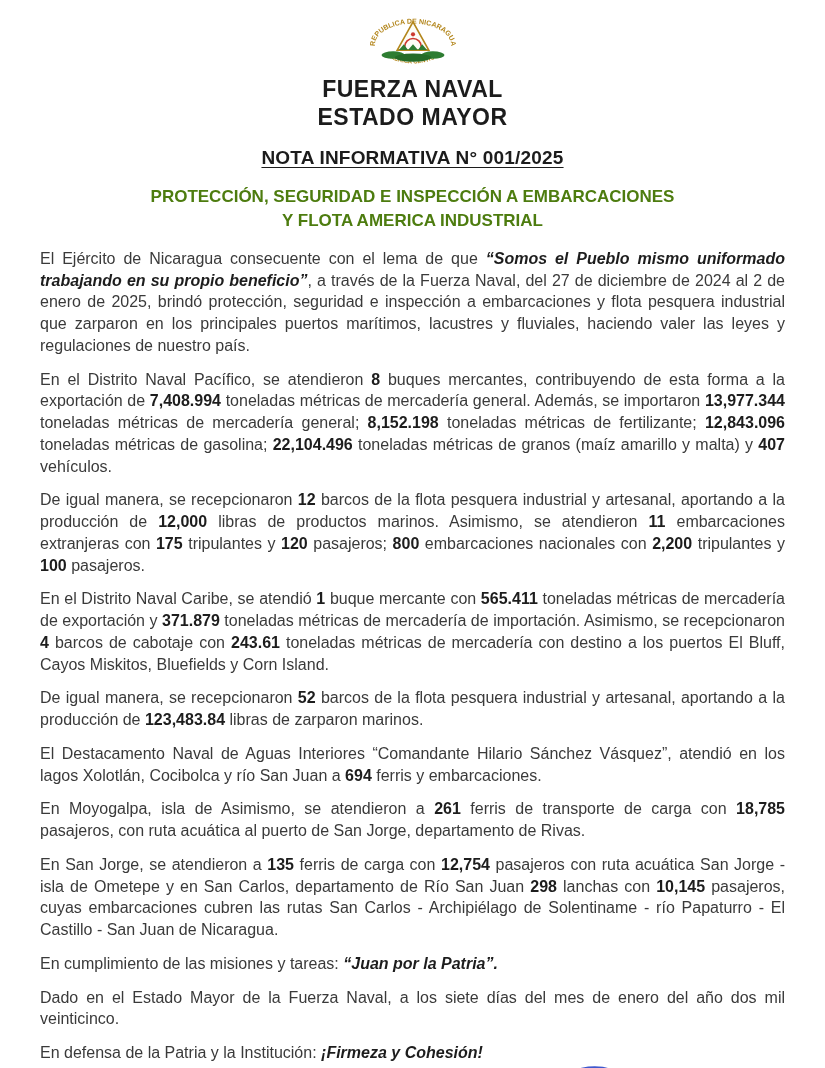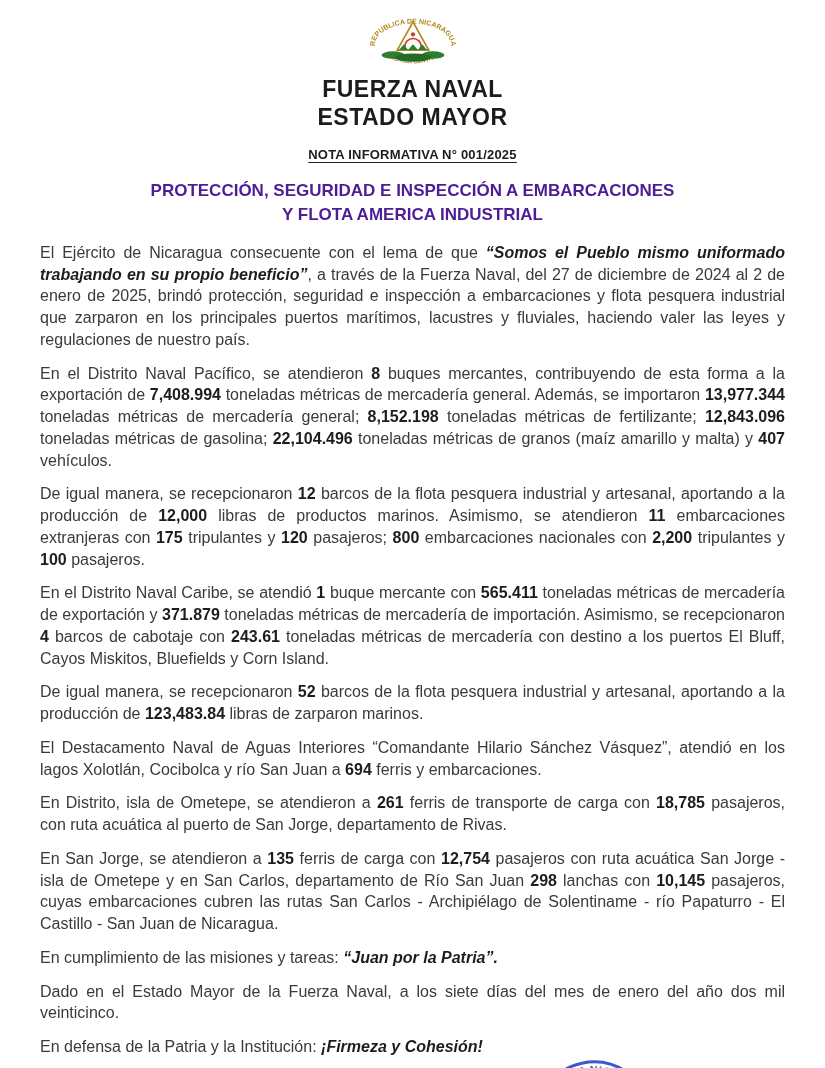--- a/index.html
+++ b/index.html
@@ -20,26 +20,26 @@
   .doc-header { text-align: center; }
   .emblem { display: block; margin: 2px auto 4px auto; overflow: visible; }
   .emblem-arc-text { font-family: "Liberation Sans", sans-serif; font-weight: 700; }
   .org-title {
     font-size: 23px; font-weight: 700; color: #1c1c1c;
     line-height: 1.2; letter-spacing: 0.5px; margin-top: 6px;
   }
   .org-title .line { display: block; }
   .nota-title {
     display: inline-block;
-    font-size: 13px; font-weight: 700; color: #1c1c1c;
+    font-size: 19px; font-weight: 700; color: #1c1c1c;
     text-decoration: underline; text-underline-offset: 3px;
     margin-top: 16px; letter-spacing: 0.2px;
   }
   .subject {
-    font-size: 17px; font-weight: 700; color: #4c1d95;
+    font-size: 17px; font-weight: 700; color: #4d7c0f;
     margin-top: 16px; line-height: 1.4;
   }
   .subject .line { display: block; }
   .doc-body {
     margin-top: 15px;
     font-size: 16px;
     line-height: 1.36;
     text-align: justify;
     color: #3a3a3a;
   }
@@ -109,21 +109,21 @@
     </h2>
   </header>
 
   <main class="doc-body">
       <p class="para"><span>El Ejército de Nicaragua consecuente con el lema de que </span><span class="b i">“Somos el Pueblo mismo uniformado trabajando en su propio beneficio”</span><span>, a través de la Fuerza Naval, del 27 de diciembre de 2024 al 2 de enero de 2025, brindó protección, seguridad e inspección a embarcaciones y flota pesquera industrial que zarparon en los principales puertos marítimos, lacustres y fluviales, haciendo valer las leyes y regulaciones de nuestro país.</span></p>
       <p class="para"><span>En el Distrito Naval Pacífico, se atendieron </span><span class="b">8</span><span> buques mercantes, contribuyendo de esta forma a la exportación de </span><span class="b">7,408.994</span><span> toneladas métricas de mercadería general. Además, se importaron </span><span class="b">13,977.344</span><span> toneladas métricas de mercadería general; </span><span class="b">8,152.198</span><span> toneladas métricas de fertilizante; </span><span class="b">12,843.096</span><span> toneladas métricas de gasolina; </span><span class="b">22,104.496</span><span> toneladas métricas de granos (maíz amarillo y malta) y </span><span class="b">407</span><span> vehículos.</span></p>
       <p class="para"><span>De igual manera, se recepcionaron </span><span class="b">12</span><span> barcos de la flota pesquera industrial y artesanal, aportando a la producción de </span><span class="b">12,000</span><span> libras de productos marinos. Asimismo, se atendieron </span><span class="b">11</span><span> embarcaciones extranjeras con </span><span class="b">175</span><span> tripulantes y </span><span class="b">120</span><span> pasajeros; </span><span class="b">800</span><span> embarcaciones nacionales con </span><span class="b">2,200</span><span> tripulantes y </span><span class="b">100</span><span> pasajeros.</span></p>
       <p class="para"><span>En el Distrito Naval Caribe, se atendió </span><span class="b">1</span><span> buque mercante con </span><span class="b">565.411</span><span> toneladas métricas de mercadería de exportación y </span><span class="b">371.879</span><span> toneladas métricas de mercadería de importación. Asimismo, se recepcionaron </span><span class="b">4</span><span> barcos de cabotaje con </span><span class="b">243.61</span><span> toneladas métricas de mercadería con destino a los puertos El Bluff, Cayos Miskitos, Bluefields y Corn Island.</span></p>
       <p class="para"><span>De igual manera, se recepcionaron </span><span class="b">52</span><span> barcos de la flota pesquera industrial y artesanal, aportando a la producción de </span><span class="b">123,483.84</span><span> libras de zarparon marinos.</span></p>
       <p class="para"><span>El Destacamento Naval de Aguas Interiores “Comandante Hilario Sánchez Vásquez”, atendió en los lagos Xolotlán, Cocibolca y río San Juan a </span><span class="b">694</span><span> ferris y embarcaciones.</span></p>
-      <p class="para"><span>En Distrito, isla de Ometepe, se atendieron a </span><span class="b">261</span><span> ferris de transporte de carga con </span><span class="b">18,785</span><span> pasajeros, con ruta acuática al puerto de San Jorge, departamento de Rivas.</span></p>
+      <p class="para"><span>En Moyogalpa, isla de Asimismo, se atendieron a </span><span class="b">261</span><span> ferris de transporte de carga con </span><span class="b">18,785</span><span> pasajeros, con ruta acuática al puerto de San Jorge, departamento de Rivas.</span></p>
       <p class="para"><span>En San Jorge, se atendieron a </span><span class="b">135</span><span> ferris de carga con </span><span class="b">12,754</span><span> pasajeros con ruta acuática San Jorge - isla de Ometepe y en San Carlos, departamento de Río San Juan </span><span class="b">298</span><span> lanchas con </span><span class="b">10,145</span><span> pasajeros, cuyas embarcaciones cubren las rutas San Carlos - Archipiélago de Solentiname - río Papaturro - El Castillo - San Juan de Nicaragua.</span></p>
       <p class="para"><span>En cumplimiento de las misiones y tareas: </span><span class="b i">“Juan por la Patria”.</span></p>
       <p class="para"><span>Dado en el Estado Mayor de la Fuerza Naval, a los siete días del mes de enero del año dos mil veinticinco.</span></p>
       <p class="para"><span>En defensa de la Patria y la Institución: </span><span class="b i">¡Firmeza y Cohesión!</span></p>
     </main>
 
   <footer class="doc-footer">
     <div class="footer-sign">
       <span>FUERZA NAVAL</span>
       <span>EJÉRCITO DE NICARAGUA</span>

